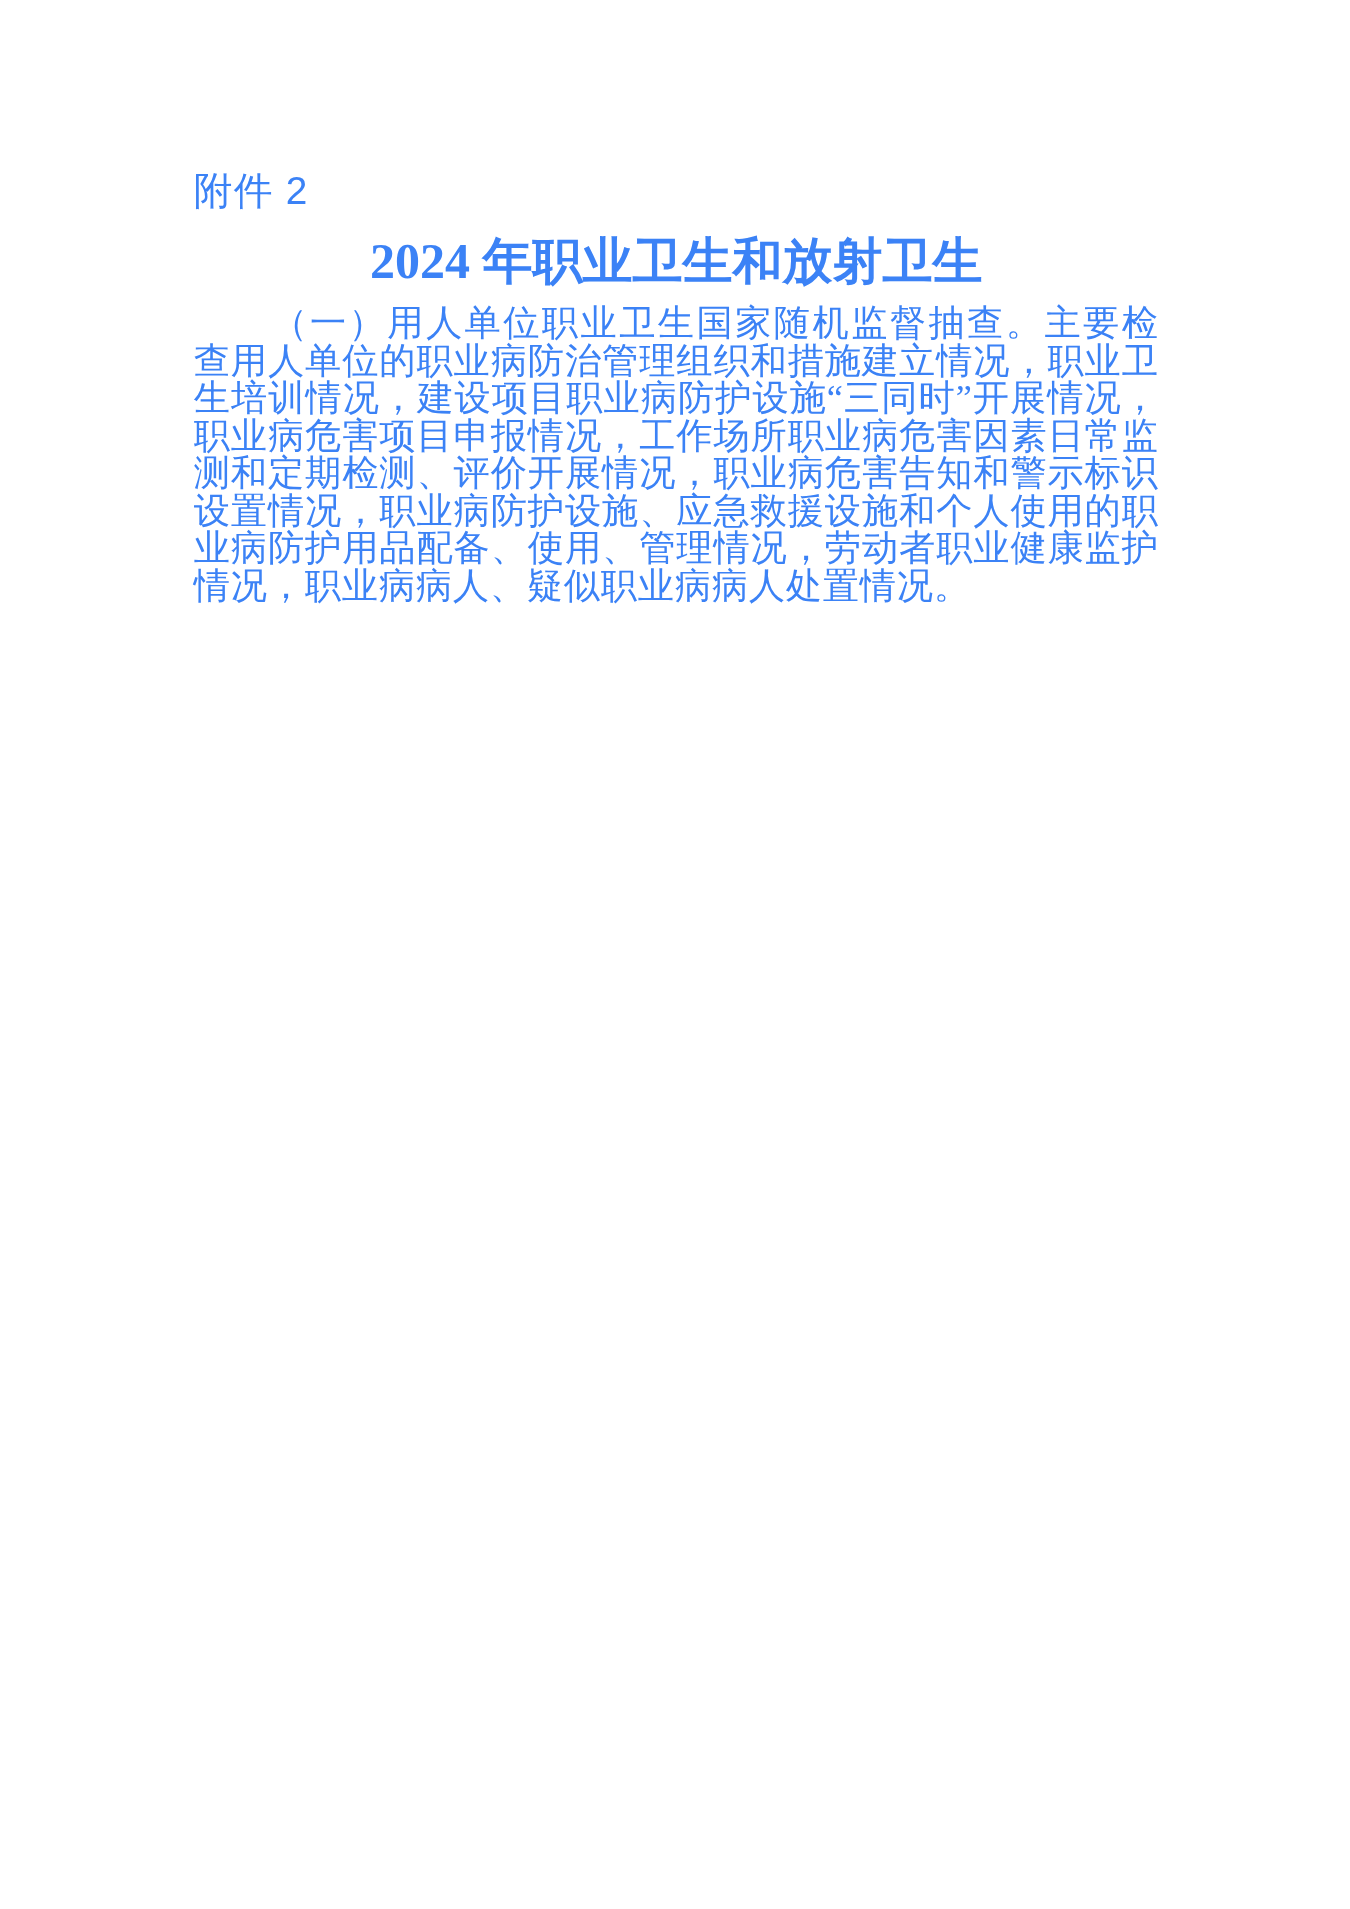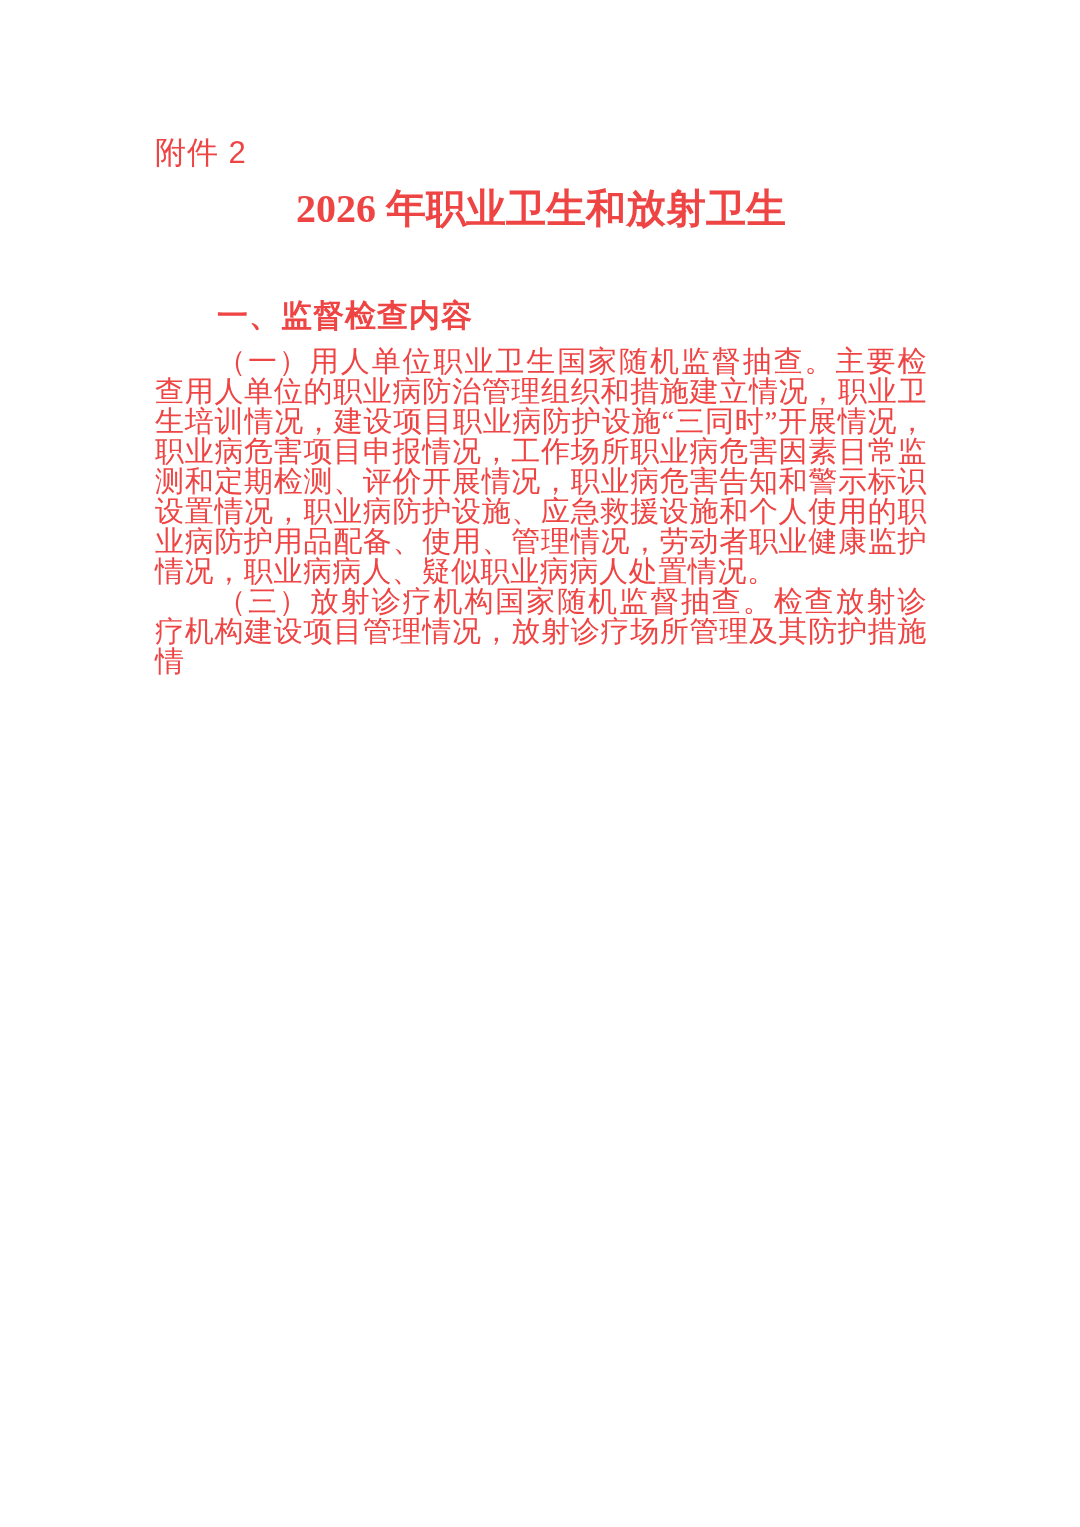--- a/index.html
+++ b/index.html
@@ -5,21 +5,21 @@
   html, body {
     margin: 0;
     padding: 0;
     background: #ffffff;
   }
   .page {
     position: relative;
     width: 1080px;
     height: 1527px;
     background: #ffffff;
-    color: #ef4444;
+    color: #3b82f6;
     overflow: hidden;
   }
   .content {
     position: absolute;
     left: 155px;
     top: 0;
     width: 772px;
   }
   .attachment {
     margin-top: 131px;
@@ -66,24 +66,22 @@
 </style>
 </head>
 <body>
 
 <div class="page">
   <div class="content">
 
     <div class="attachment">附件 2</div>
 
     <h1 class="title">
-      <span class="title-line">2026 年职业卫生和放射卫生</span>
+      <span class="title-line">2024 年职业卫生和放射卫生</span>
     </h1>
 
-    <h2 class="heading">一、监督检查内容</h2>
 
     <p class="para first">（一）用人单位职业卫生国家随机监督抽查。主要检查用人单位的职业病防治管理组织和措施建立情况，职业卫生培训情况，建设项目职业病防护设施“三同时”开展情况，职业病危害项目申报情况，工作场所职业病危害因素日常监测和定期检测、评价开展情况，职业病危害告知和警示标识设置情况，职业病防护设施、应急救援设施和个人使用的职业病防护用品配备、使用、管理情况，劳动者职业健康监护情况，职业病病人、疑似职业病病人处置情况。</p>
 
 
-    <p class="para">（三）放射诊疗机构国家随机监督抽查。检查放射诊疗机构建设项目管理情况，放射诊疗场所管理及其防护措施情</p>
 
   </div>
 </div>
 
 </body></html>

